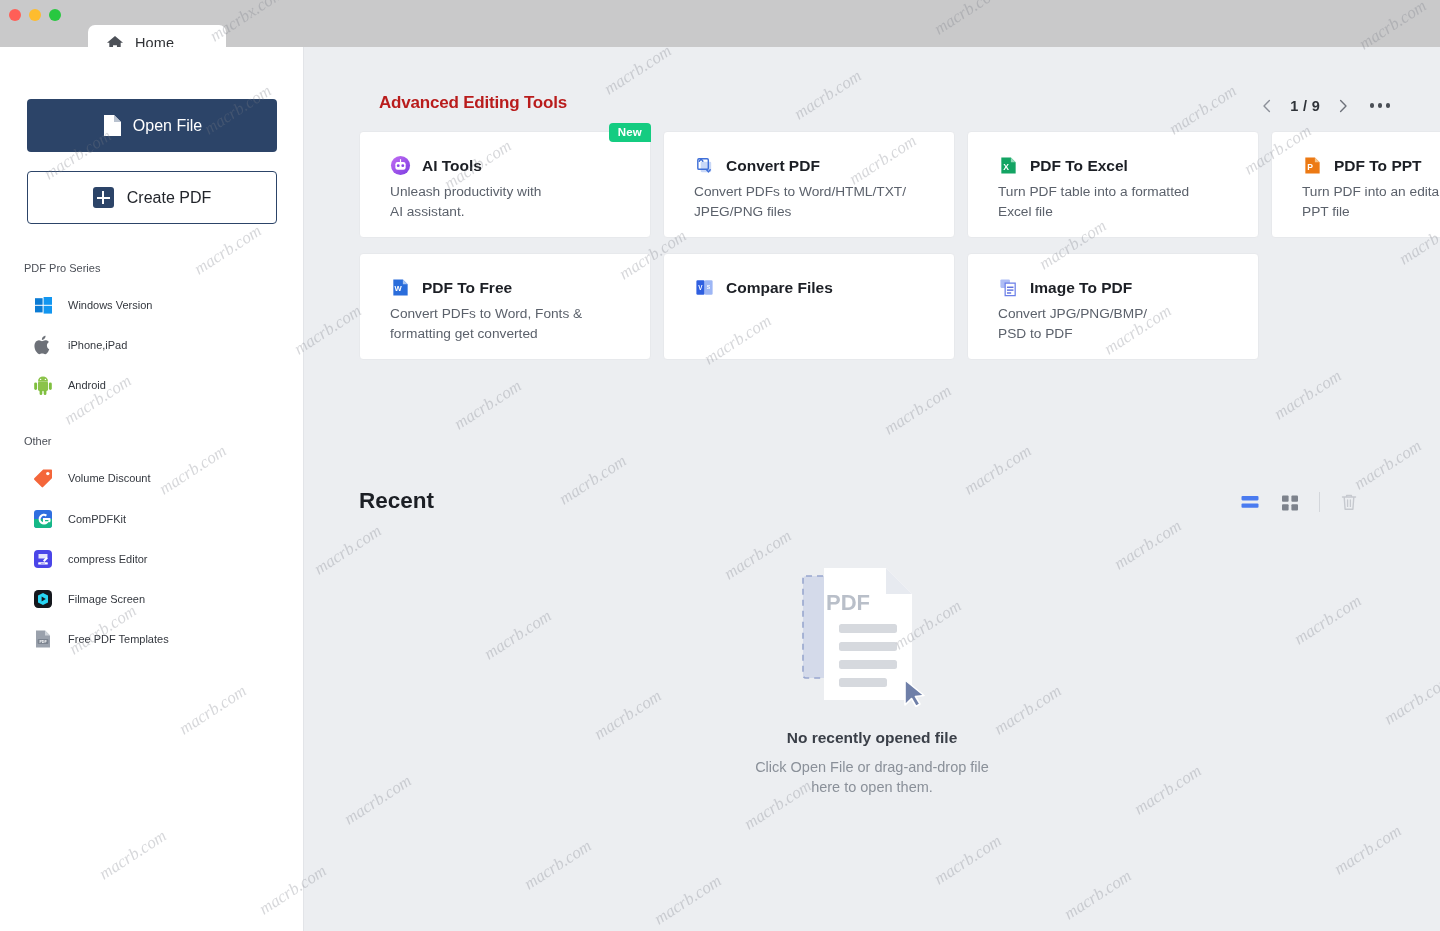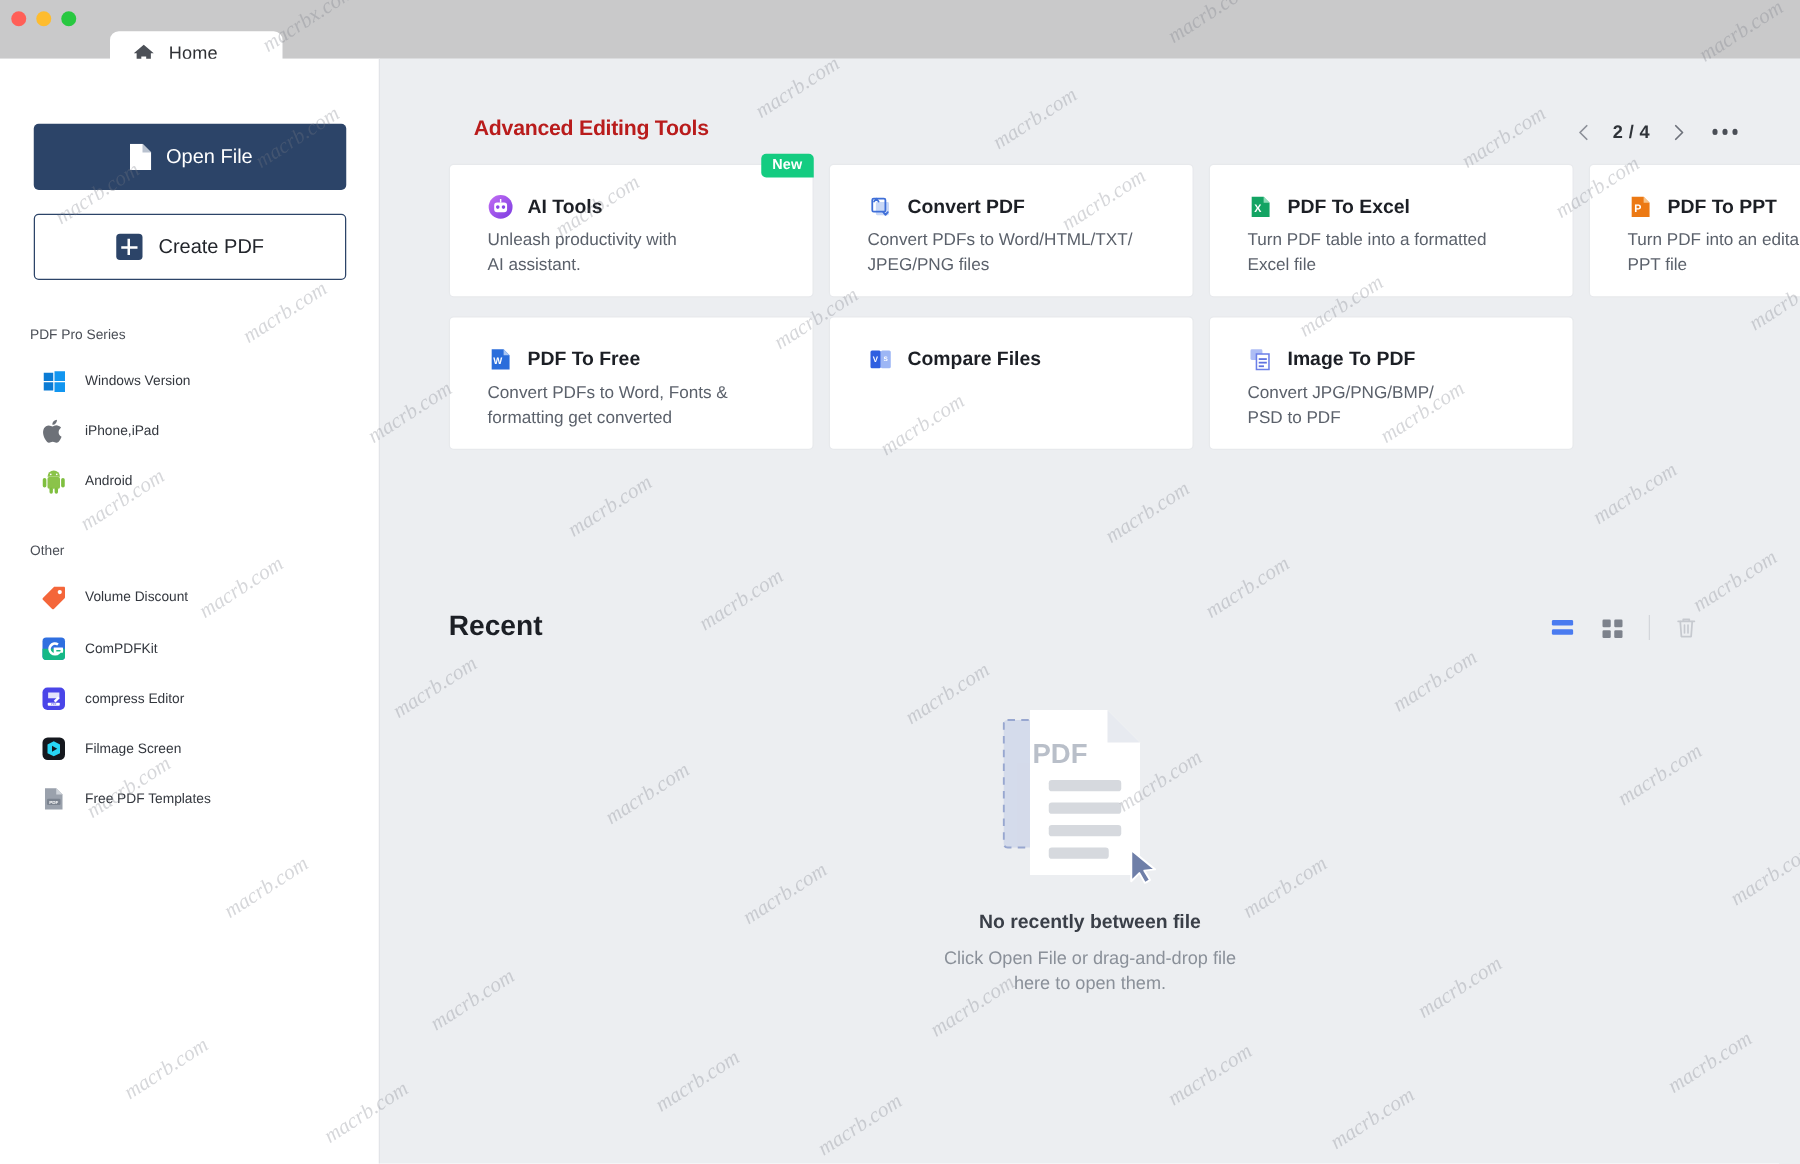--- a/index.html
+++ b/index.html
@@ -300,21 +300,21 @@
   </div>
 
   <div class="main">
 
     <div class="h-title">Advanced Editing Tools</div>
 
     <div class="pager">
       <svg class="arrow" viewBox="0 0 14 14">
         <path d="M9.4 1.6 L4 7 L9.4 12.4" fill="none" stroke="#8c9099" stroke-width="1.4" stroke-linecap="round" stroke-linejoin="round"></path>
       </svg>
-      <span class="pg-count">2 / 4</span>
+      <span class="pg-count">1 / 9</span>
       <svg class="arrow" viewBox="0 0 14 14">
         <path d="M4.6 1.6 L10 7 L4.6 12.4" fill="none" stroke="#6d717a" stroke-width="1.4" stroke-linecap="round" stroke-linejoin="round"></path>
       </svg>
     </div>
     <div class="dots3">
       <i></i>
       <i></i>
       <i></i>
     </div>
 
@@ -450,21 +450,21 @@
         <rect x="1" y="14" width="76" height="102" rx="3" fill="#ccd4e8" opacity=".75" stroke="#7d8fc4" stroke-width="1.6" stroke-dasharray="6 5"></rect>
         <path d="M22 6 h62 l26 26 v106 H22 Z" fill="#ffffff"></path>
         <path d="M84 6 l26 26 H84 Z" fill="#e7eaf0"></path>
         <text x="46" y="48" font-size="22" font-weight="bold" fill="#b9bfc9" text-anchor="middle" font-family="Liberation Sans, sans-serif">PDF</text>
         <rect x="37" y="62" width="58" height="9" rx="2.5" fill="#d6d9de"></rect>
         <rect x="37" y="80" width="58" height="9" rx="2.5" fill="#d6d9de"></rect>
         <rect x="37" y="98" width="58" height="9" rx="2.5" fill="#d6d9de"></rect>
         <rect x="37" y="116" width="48" height="9" rx="2.5" fill="#d6d9de"></rect>
         <path d="M103 118 L103 143 L109.5 136.5 L114 144.5 L118 142 L113.5 134.5 L122 133.5 Z" fill="#6f7fa8" stroke="#ffffff" stroke-width="1.6" stroke-linejoin="round"></path>
       </svg>
-      <div class="empty-h">No recently between file</div>
+      <div class="empty-h">No recently opened file</div>
       <div class="empty-p">Click Open File or drag-and-drop file
 here to open them.</div>
     </div>
   </div>
 
   <div class="wm-layer" id="wmLayer">
       <span class="wm" style="left:205px;top:5px">macrbx.com</span>
       <span class="wm" style="left:930px;top:0px">macrb.com</span>
       <span class="wm" style="left:1355px;top:15px">macrb.com</span>
       <span class="wm" style="left:600px;top:60px">macrb.com</span>

